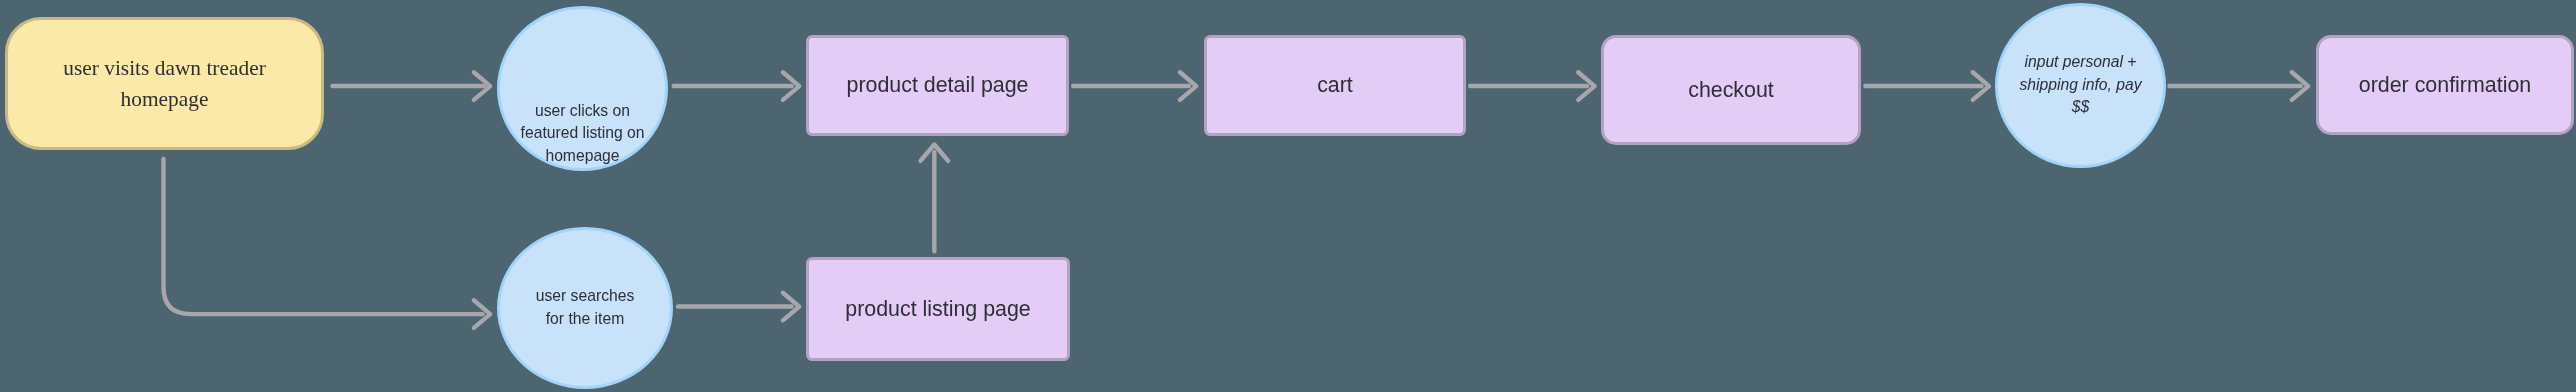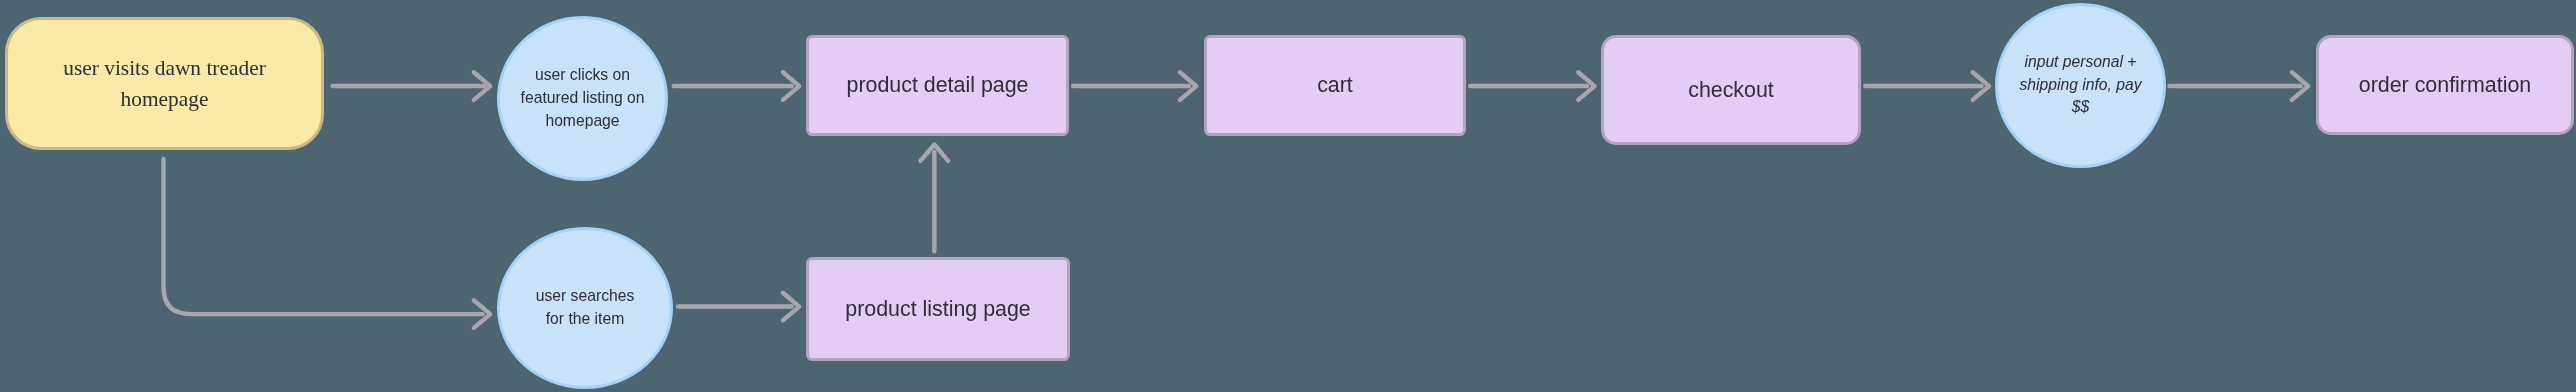--- a/index.html
+++ b/index.html
@@ -57,21 +57,21 @@
   }
   .event{
     background:var(--event-fill);
     border:3.8px solid var(--event-border);
     border-radius:50%;
     font-size:15.7px;
     line-height:1.45;
   }
   
   #node-start{left:5px;top:17px;width:319px;height:133px;}
-  #node-featured{left:497px;top:16px;width:171px;height:165px;}
+  #node-featured{left:497px;top:6px;width:171px;height:165px;align-items:flex-end;}
   #node-featured .label{max-width:140px;}
   #node-pdp{left:806px;top:35px;width:263px;height:101px;}
   #node-cart{left:1204px;top:35px;width:262px;height:101px;}
   #node-checkout{left:1601px;top:35px;width:260px;height:110px;border-radius:15px;}
   #node-payment{left:1995px;top:2.5px;width:171px;height:165px;font-style:italic;}
   #node-payment .label{max-width:131px;}
   #node-order{left:2316px;top:35px;width:258px;height:100px;border-radius:15px;}
   #node-search{left:497px;top:227px;width:176px;height:162px;}
   #node-search .label{max-width:121px;text-align:center;}
   #node-plp{left:806px;top:257px;width:264px;height:104px;}

